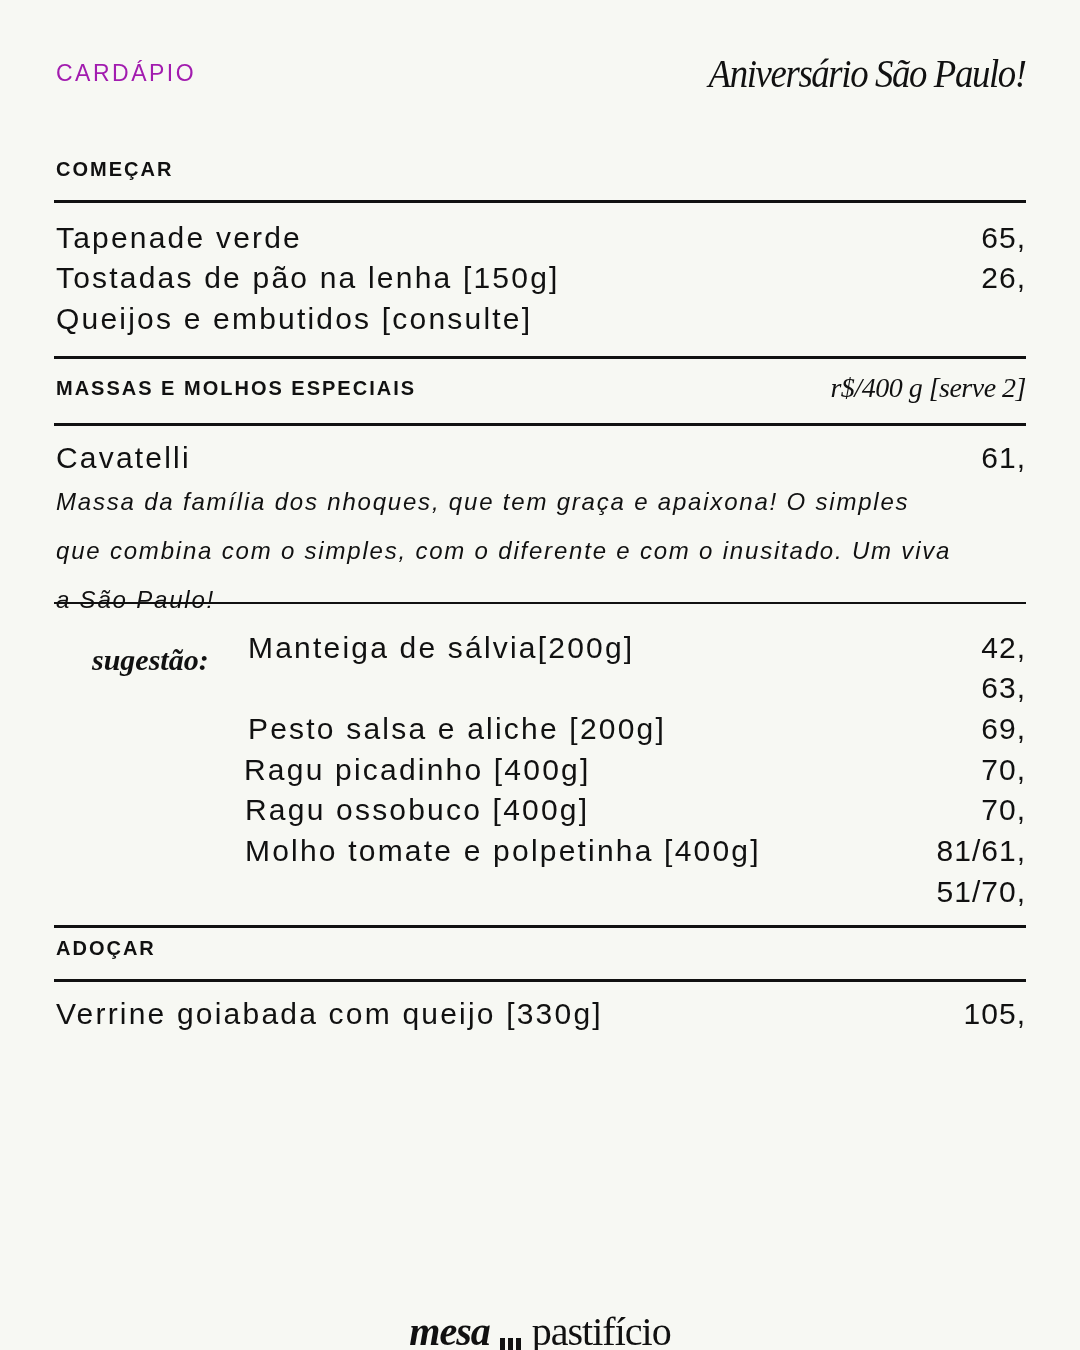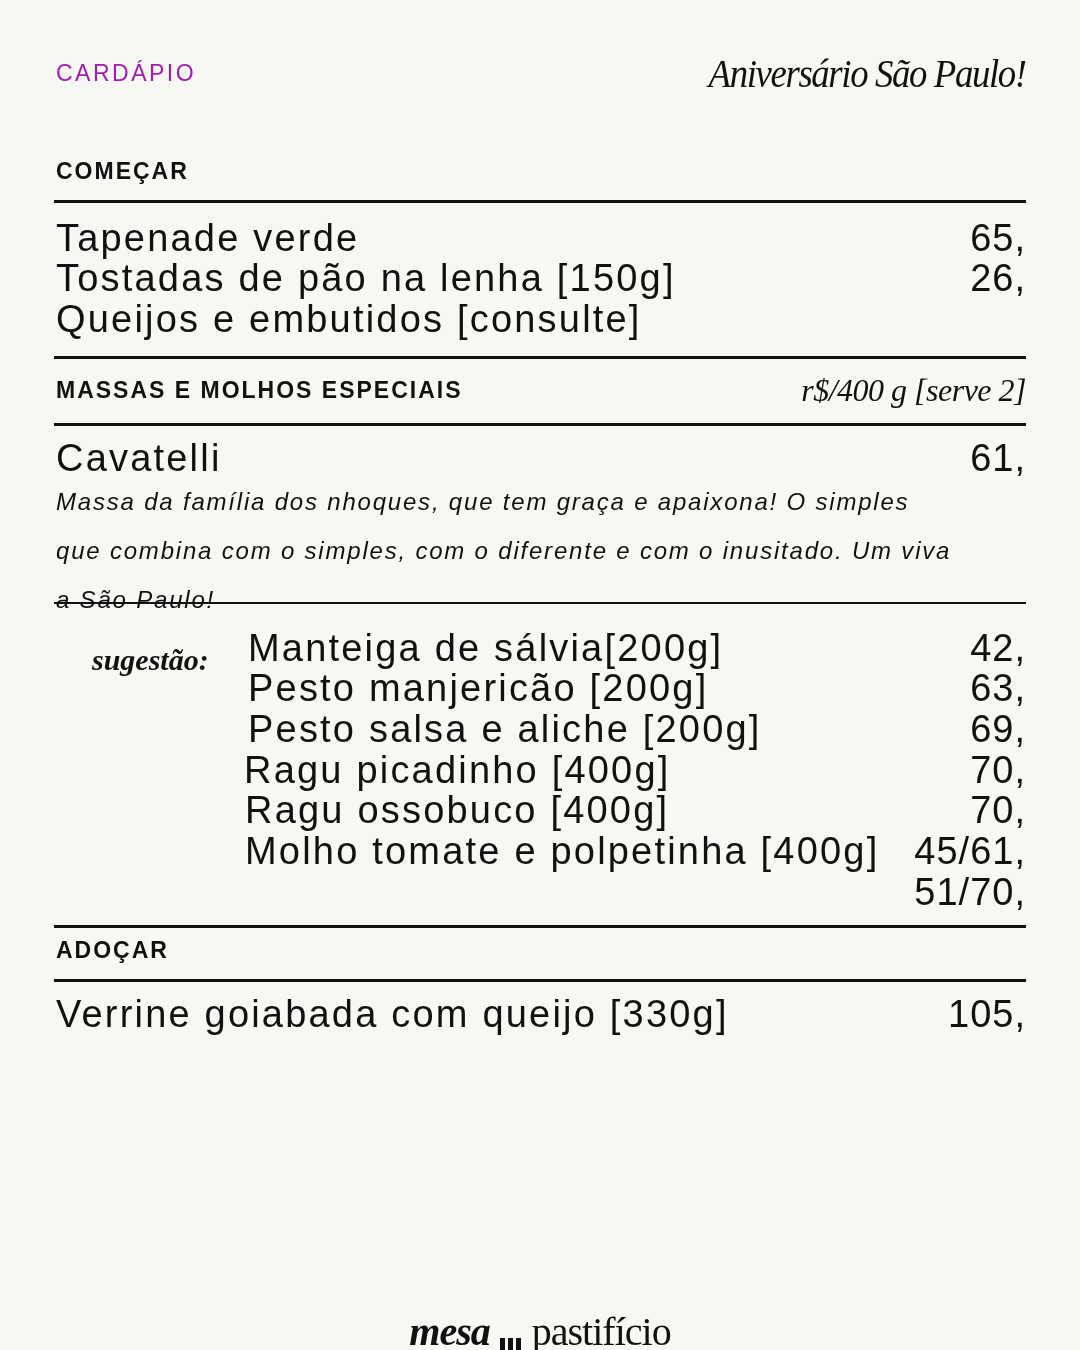--- a/index.html
+++ b/index.html
@@ -21,45 +21,45 @@
     }
     .header .event {
       position: absolute; right: 0; top: 0;
       font-family: "Liberation Serif", serif; font-style: italic;
       font-size: 40px; letter-spacing: -1.5px; transform: scaleX(0.92); transform-origin: right center;
     }
 
     .section-title {
       position: absolute; left: 56px;
       font-family: "Liberation Sans", sans-serif; font-weight: bold;
-      font-size: 23px; letter-spacing: 2px;
+      font-size: 20px; letter-spacing: 2px;
     }
     .rule {
       position: absolute; left: 54px; right: 54px; height: 3px; background: #111;
     }
     .rule.thin { height: 2px; }
 
     .row {
       position: absolute; left: 56px; right: 54px; height: 40px;
       font-family: "Liberation Sans", sans-serif;
-      font-size: 38px; letter-spacing: 2.2px; line-height: 40px;
+      font-size: 30px; letter-spacing: 2.2px; line-height: 40px;
     }
     .row .name { position: absolute; left: 0; top: 0; white-space: nowrap; }
     .row .price { position: absolute; right: 0; top: 0; white-space: nowrap; letter-spacing: 1px; }
 
     .desc {
       position: absolute; left: 56px; width: 900px;
       font-family: "Liberation Sans", sans-serif; font-style: italic;
       font-size: 24px; letter-spacing: 1.8px; line-height: 49px;
     }
 
     .unit-note {
       position: absolute; right: 54px;
       font-family: "Liberation Serif", serif; font-style: italic;
-      font-size: 32px; letter-spacing: -0.5px;
+      font-size: 28px; letter-spacing: -0.5px;
     }
 
     .sugg-label {
       position: absolute; left: 92px;
       font-family: "Liberation Serif", serif; font-style: italic; font-weight: bold;
       font-size: 30px;
       margin-top: 13px;
     }
     .sugg-row { left: 248px; }
 
@@ -110,38 +110,37 @@
 
 <div class="rule thin" style="top:602px"></div>
 
 <div class="sugg-label" style="top:630px">sugestão:</div>
 
 <div class="row sugg-row" style="top:628px">
   <span class="name">Manteiga de sálvia[200g]</span>
   <span class="price">42,</span>
 </div>
 <div class="row sugg-row" style="top:668px">
-  <span class="name">Pesto manjericão [200g]</span>
   <span class="price">63,</span>
 </div>
 <div class="row sugg-row" style="top:709px">
   <span class="name">Pesto salsa e aliche [200g]</span>
   <span class="price">69,</span>
 </div>
 <div class="row sugg-row" style="top:750px; left:244px">
   <span class="name">Ragu picadinho [400g]</span>
   <span class="price">70,</span>
 </div>
 <div class="row sugg-row" style="top:790px; left:245px">
   <span class="name">Ragu ossobuco [400g]</span>
   <span class="price">70,</span>
 </div>
 <div class="row sugg-row" style="top:831px; left:245px">
   <span class="name">Molho tomate e polpetinha [400g]</span>
-  <span class="price">45/61,</span>
+  <span class="price">81/61,</span>
 </div>
 <div class="row sugg-row" style="top:872px; left:245px">
   <span class="price">51/70,</span>
 </div>
 
 <div class="rule" style="top:925px"></div>
 
 <div class="section-title" style="top:937px">ADOÇAR</div>
 <div class="rule" style="top:979px"></div>
 

